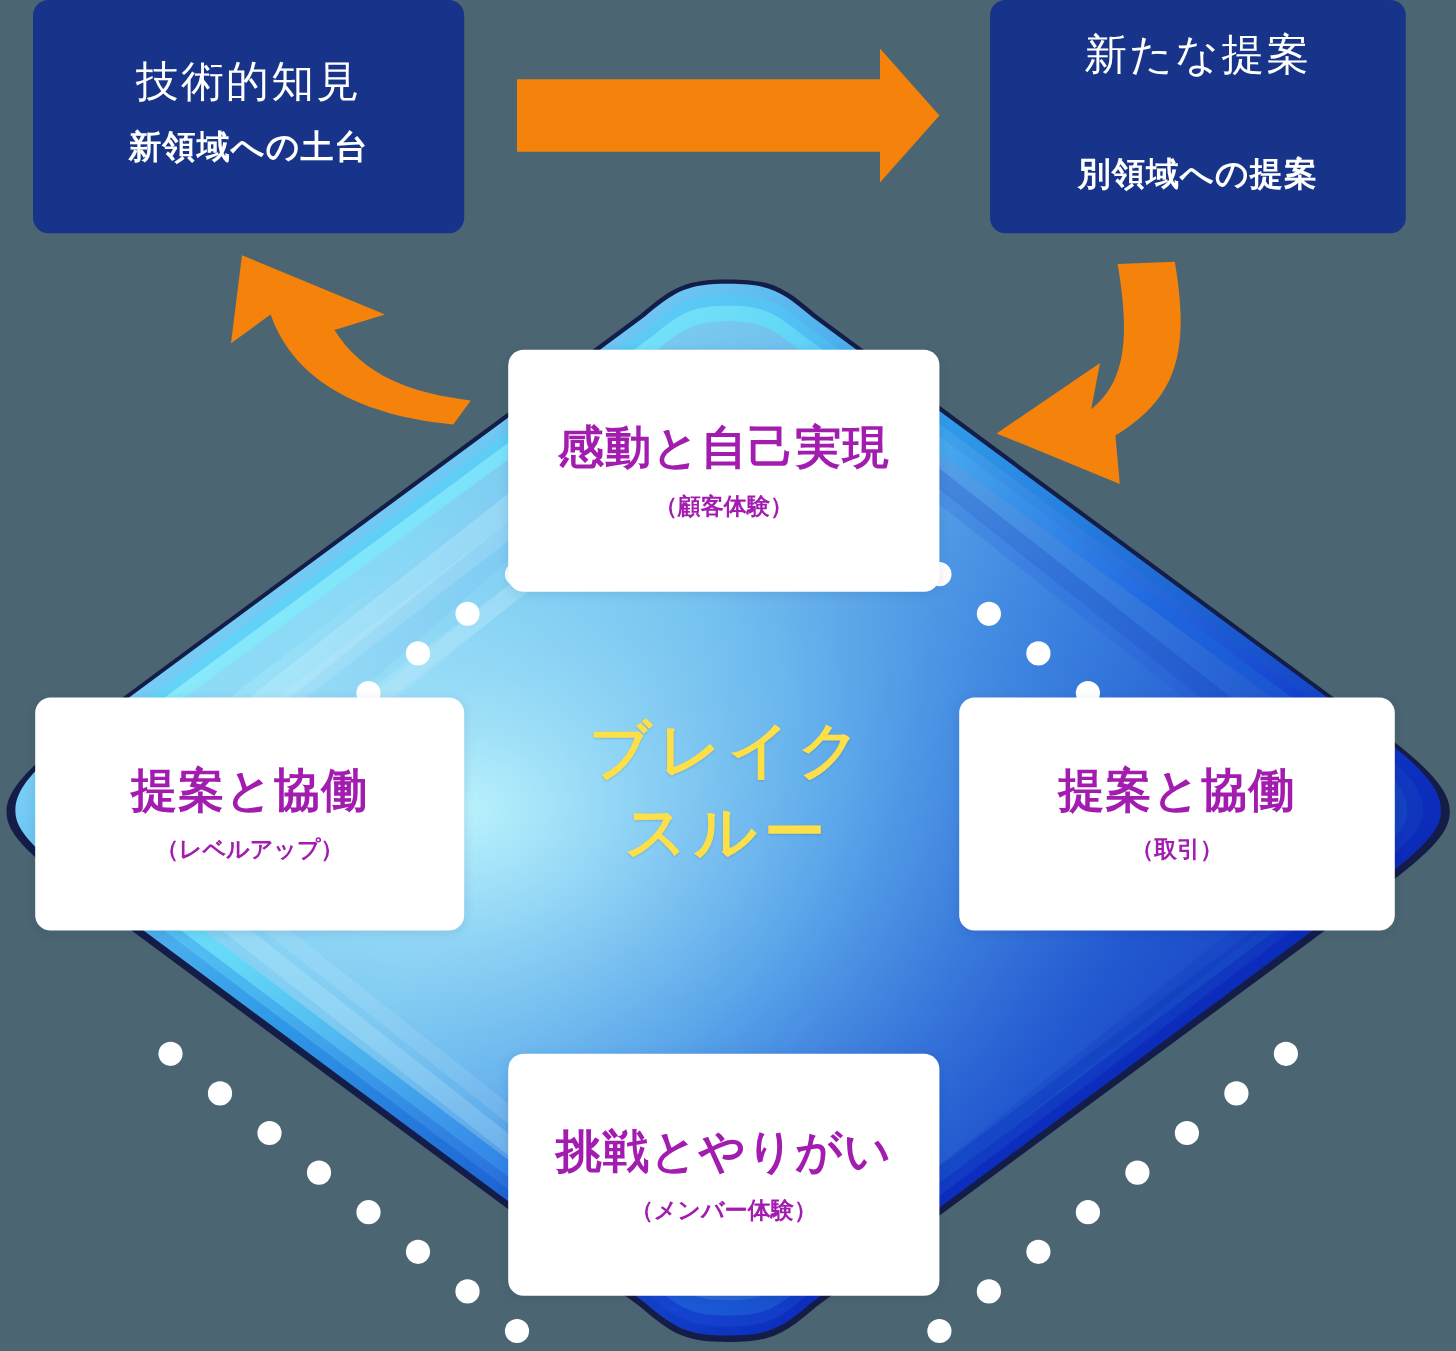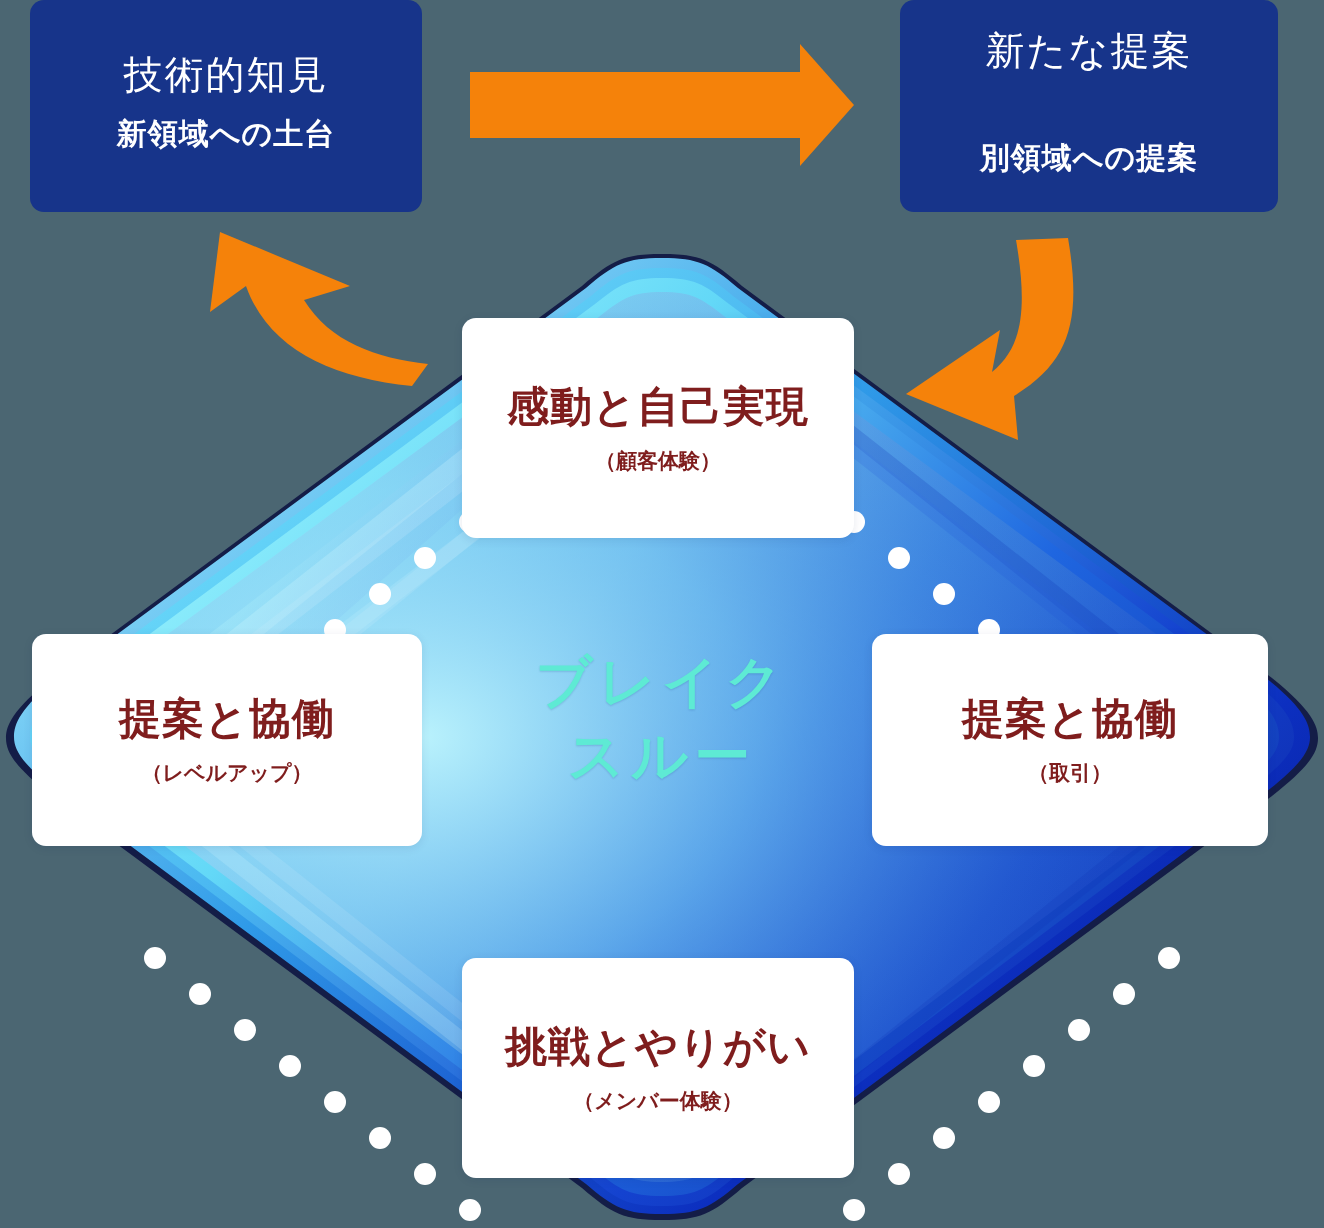--- a/index.html
+++ b/index.html
@@ -59,40 +59,40 @@
   }
   #diamond-wrap svg { display: block; }
 
   
   #center-label {
     position: absolute;
     left: 462px;
     top: 645px;
     width: 400px;
     text-align: center;
-    color: #5eead4;
+    color: #fde047;
     font-size: 56px;
     font-weight: bold;
     line-height: 1.33;
     letter-spacing: 6px;
     pointer-events: none;
     text-shadow: 0 1px 2px rgba(10,40,120,.18);
   }
 
   
   .card {
     position: absolute;
     background: #ffffff;
     border-radius: 14px;
     display: flex;
     flex-direction: column;
     align-items: center;
     justify-content: center;
     box-sizing: border-box;
-    color: #7f1d1d;
+    color: #a21caf;
     box-shadow: 0 2px 10px rgba(0,30,90,0.10);
   }
   .card .c-title {
     font-size: 42px;
     font-weight: bold;
     letter-spacing: 1px;
     white-space: nowrap;
     line-height: 1.1;
   }
   .card .c-sub {

